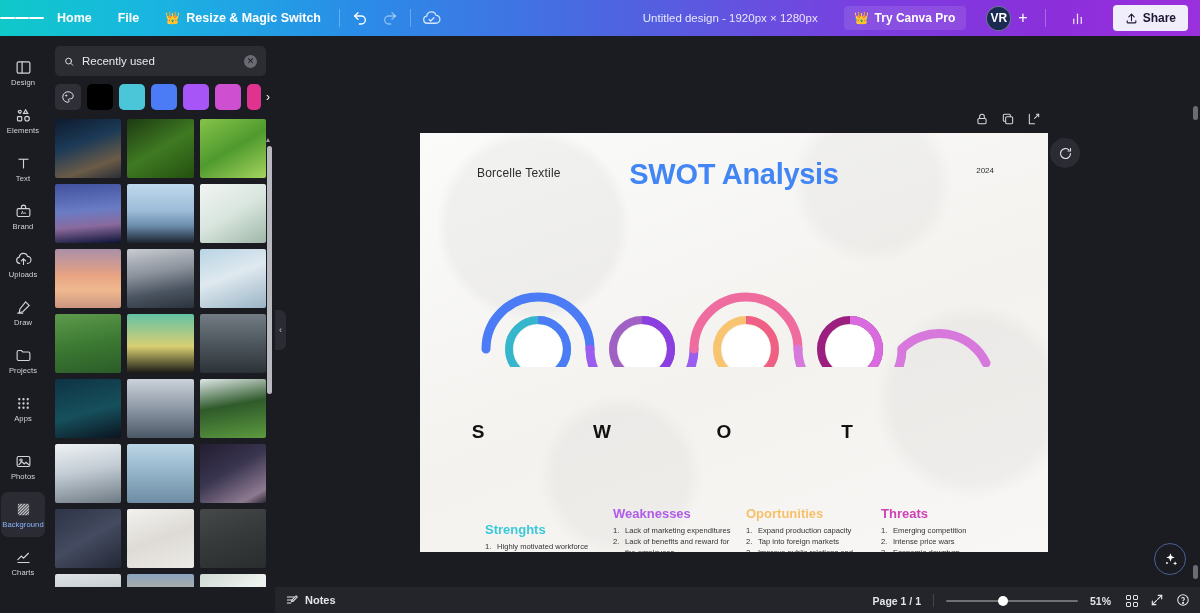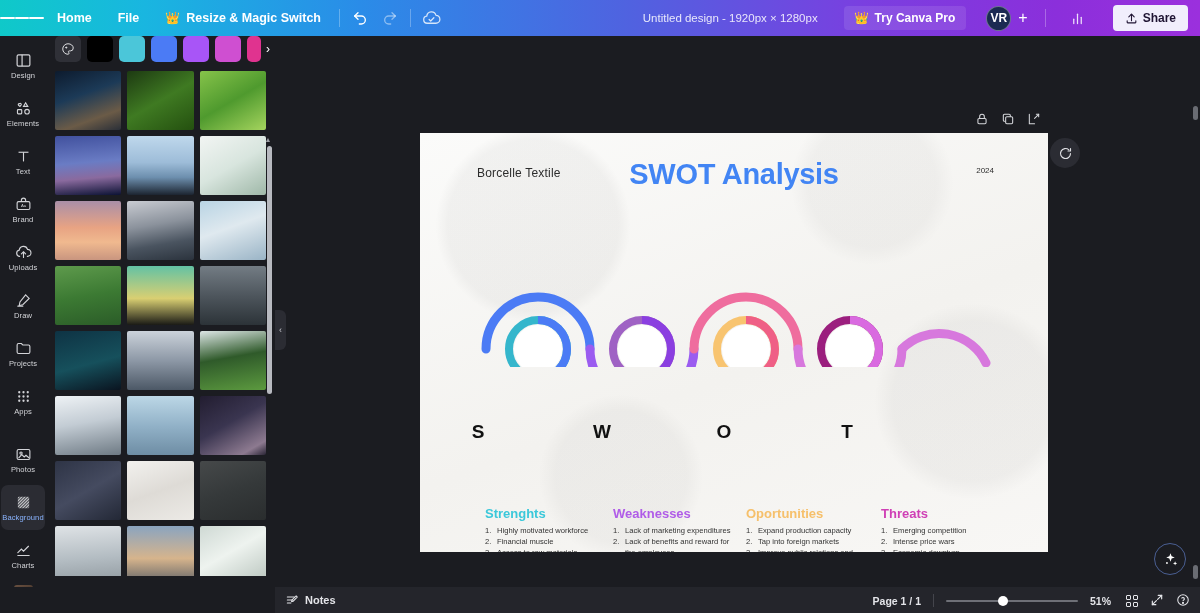--- a/index.html
+++ b/index.html
@@ -45,21 +45,21 @@
   .plus-btn { color: #fff; font-size: 16px; margin-left: 7px; cursor: pointer; line-height: 1; }
   .share-btn {
     display: flex; align-items: center; gap: 5px; background: #f1eefc; color: #1f1433;
     font-size: 12px; font-weight: bold; padding: 6px 12px; border-radius: 4px; margin-left: 8px; cursor: pointer;
   }
 
   
   .rail {
     position: absolute; top: 36px; left: 0; width: 46px; height: 577px;
     background: #1b1c21; display: flex; flex-direction: column; align-items: center;
-    padding-top: 7px; z-index: 30;
+    padding-top: 14px; z-index: 30;
   }
   .rail-item {
     width: 44px; min-height: 45px; display: flex; flex-direction: column;
     align-items: center; justify-content: center; cursor: pointer; border-radius: 7px;
     margin-bottom: 3px; color: #d3d4d8; gap: 3px; padding: 4px 0;
   }
   .rail-item.active { background: #2b2c33; }
   .rail-item .lbl { font-size: 7.6px; letter-spacing: 0.1px; text-align: center; line-height: 1; }
   .rail-item.active .lbl { color: #8ab4ff; }
   .rail-sep { width: 26px; height: 1px; background: #33343b; margin: 4px 0 6px; }
@@ -362,20 +362,30 @@
         </svg>
       <span class="lbl">Charts</span>
     </div>
     <div class="rail-item">
       <div class="thumb-av"></div>
       <span class="lbl">D-ID AI Pres...</span>
     </div>
   </div>
 
   <div class="panel">
+    <div class="search-wrap">
+      <div class="search-box">
+        <svg width="13" height="13" viewBox="0 0 24 24" fill="none" stroke="#e8e9ec" stroke-width="2.2" stroke-linecap="round">
+            <circle cx="11" cy="11" r="7"></circle>
+            <line x1="16.5" y1="16.5" x2="21" y2="21"></line>
+          </svg>
+        <input readonly="" value="Recently used" style="">
+        <div class="clear-x">✕</div>
+      </div>
+    </div>
 
     <div class="swatches">
       <div class="sw picker">
         <svg width="14" height="14" viewBox="0 0 24 24" fill="none" stroke="#e8e9ec" stroke-width="1.6">
             <path d="M12 3a9 9 0 1 0 0 18c1.2 0 1.8-.8 1.8-1.7 0-1.4-1.2-1.6-1.2-2.6 0-.8.7-1.4 1.6-1.4H16a5 5 0 0 0 5-5c0-4-4-7.3-9-7.3z"></path>
             <circle cx="9" cy="9.5" r="1" fill="#e8e9ec"></circle>
           </svg>
       </div>
       <div class="sw" style="background:#000000"></div>
       <div class="sw" style="background:#4bc6d9"></div>
@@ -475,21 +485,21 @@
           <circle cx="372" cy="110" r="29" fill="none" stroke="#9b1f7e" stroke-width="8"></circle>
           <path d="M372 81 A29 29 0 0 1 372 139" fill="none" stroke="#d96ae0" stroke-width="8"></path>
           <circle cx="372" cy="110" r="24" fill="#ffffff"></circle>
         </svg>
 
         <div class="s-letter" style="left:43px">S</div>
         <div class="s-letter" style="left:167px">W</div>
         <div class="s-letter" style="left:289px">O</div>
         <div class="s-letter" style="left:412px">T</div>
 
-        <div class="col" style="left:65px; width:128px;">
+        <div class="col" style="left:65px; width:128px;margin-top:16px;">
           <h3 style="color:#3bc8da">Strenghts</h3>
           <ol>
             <li>Highly motivated workforce</li>
             <li>Financial muscle</li>
             <li>Access to raw materials</li>
 
           </ol>
         </div>
 
         <div class="col" style="left:193px; width:127px;">

